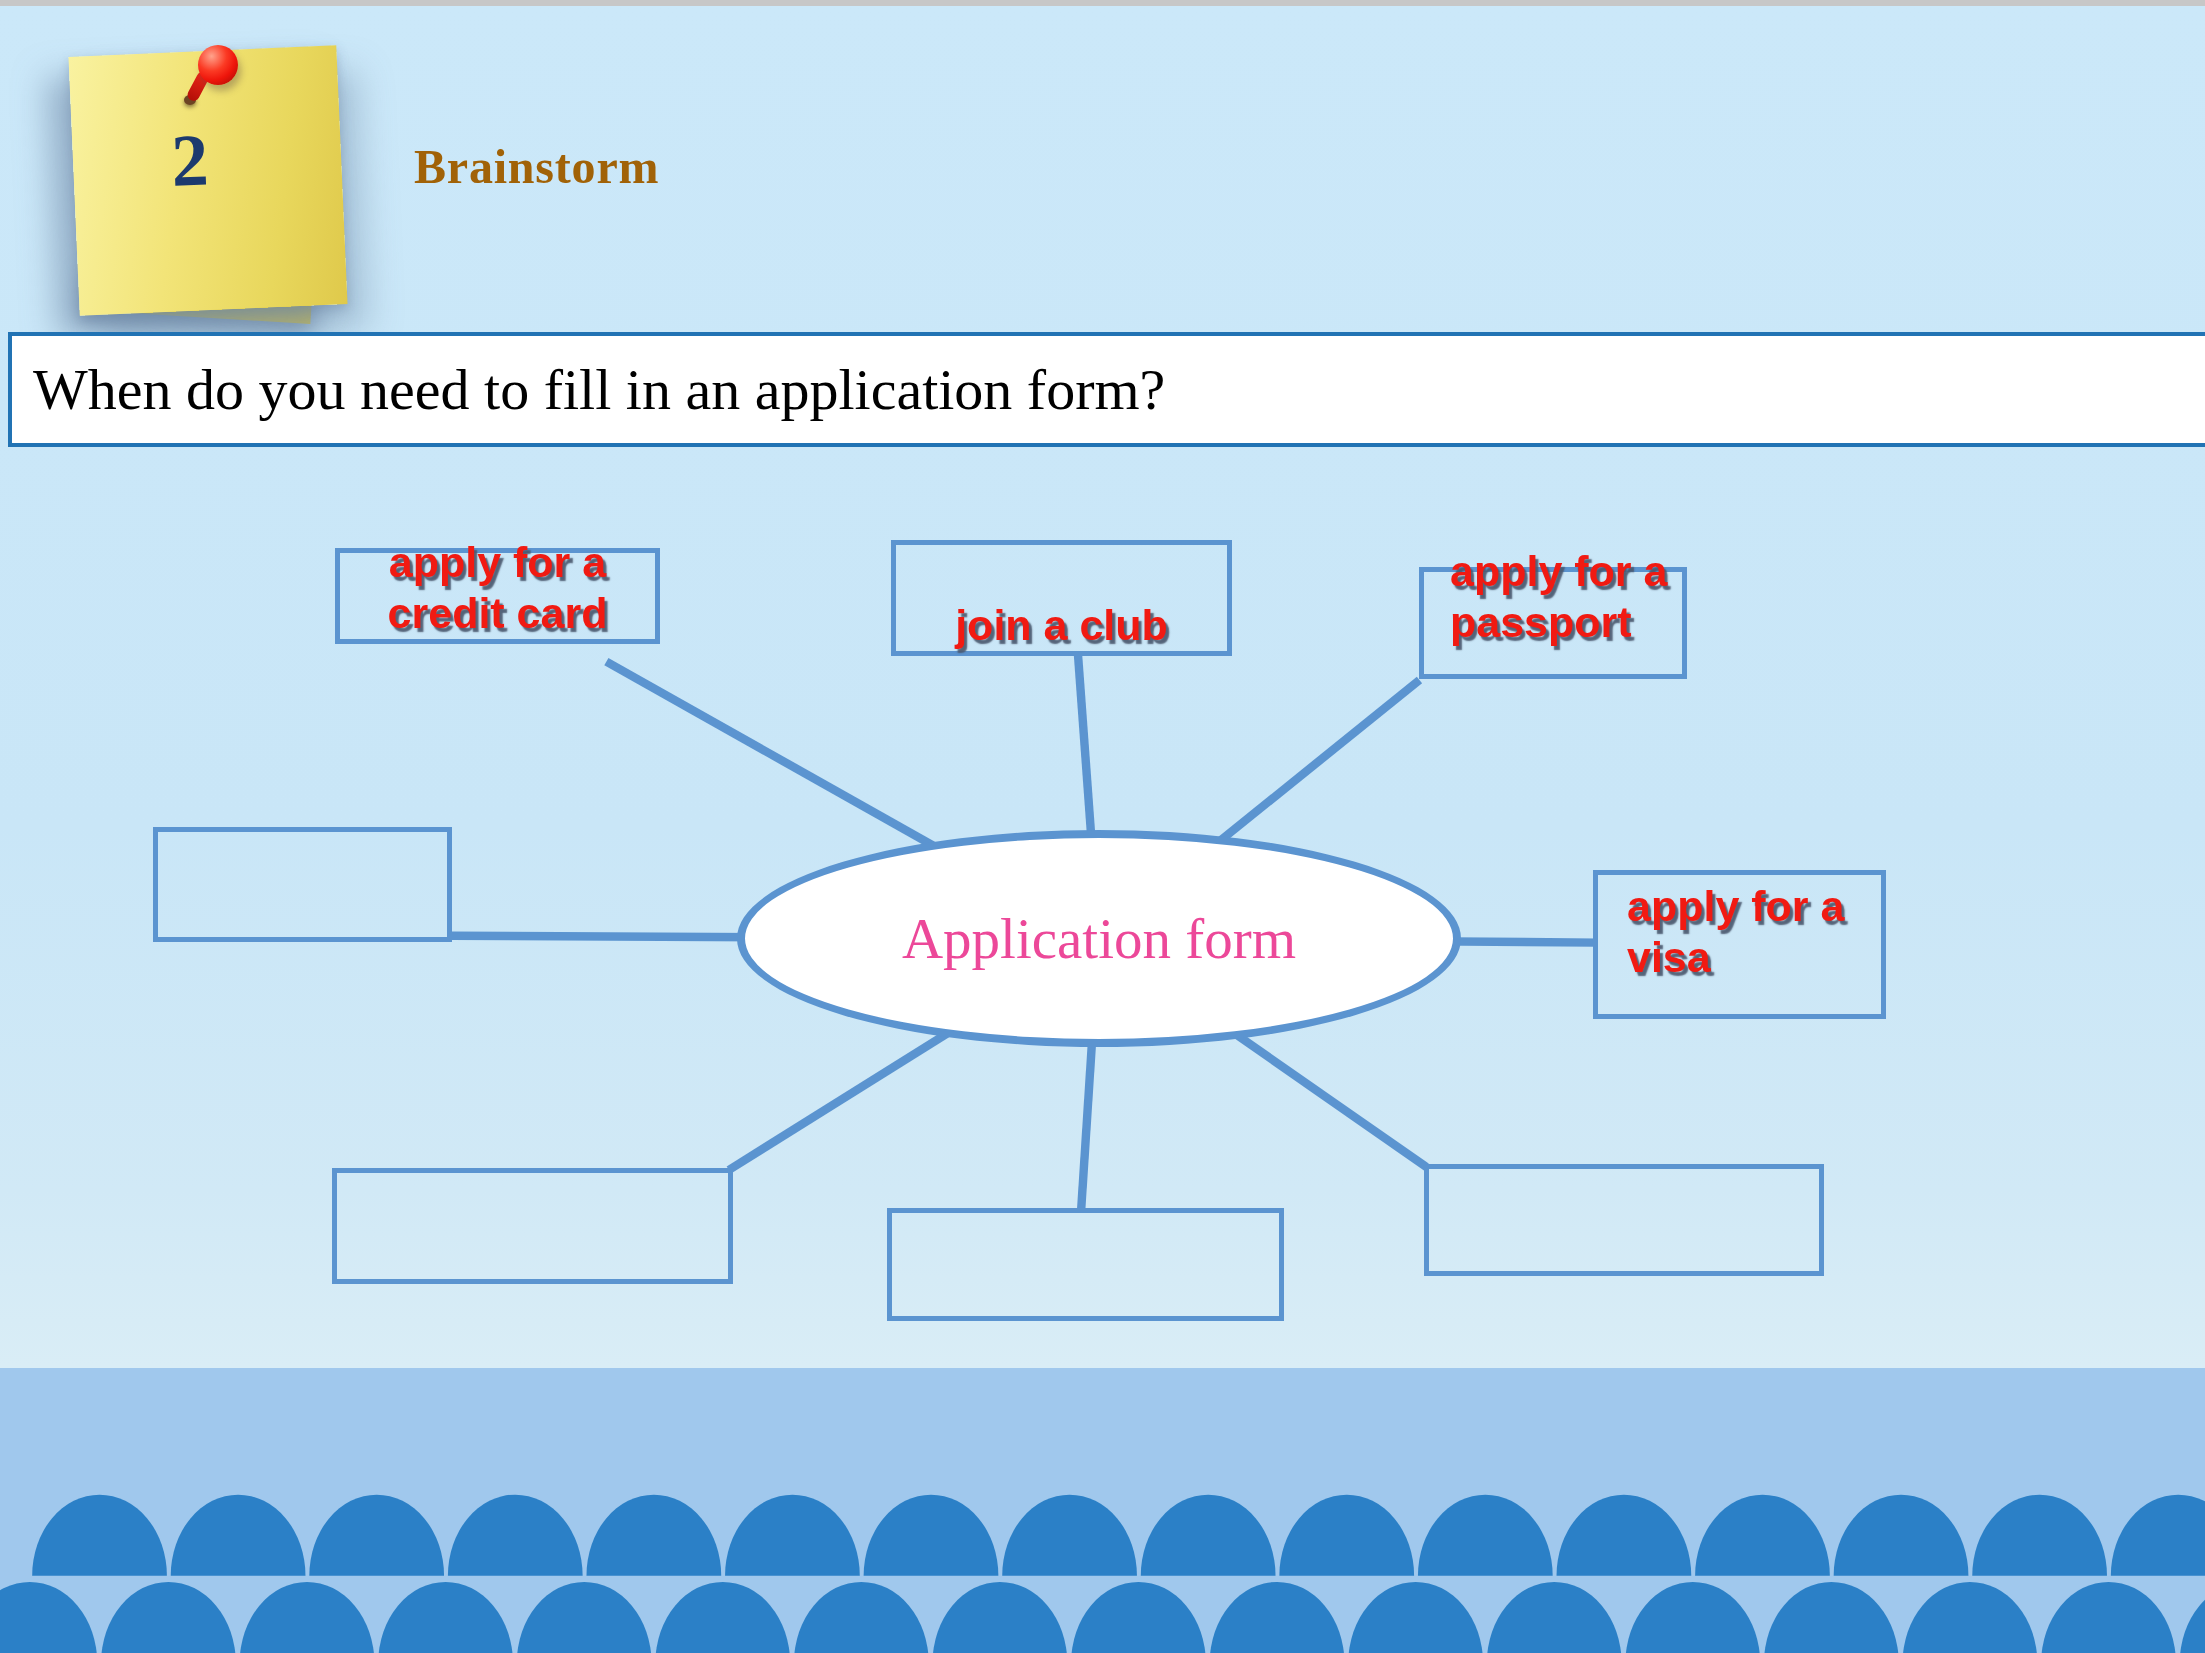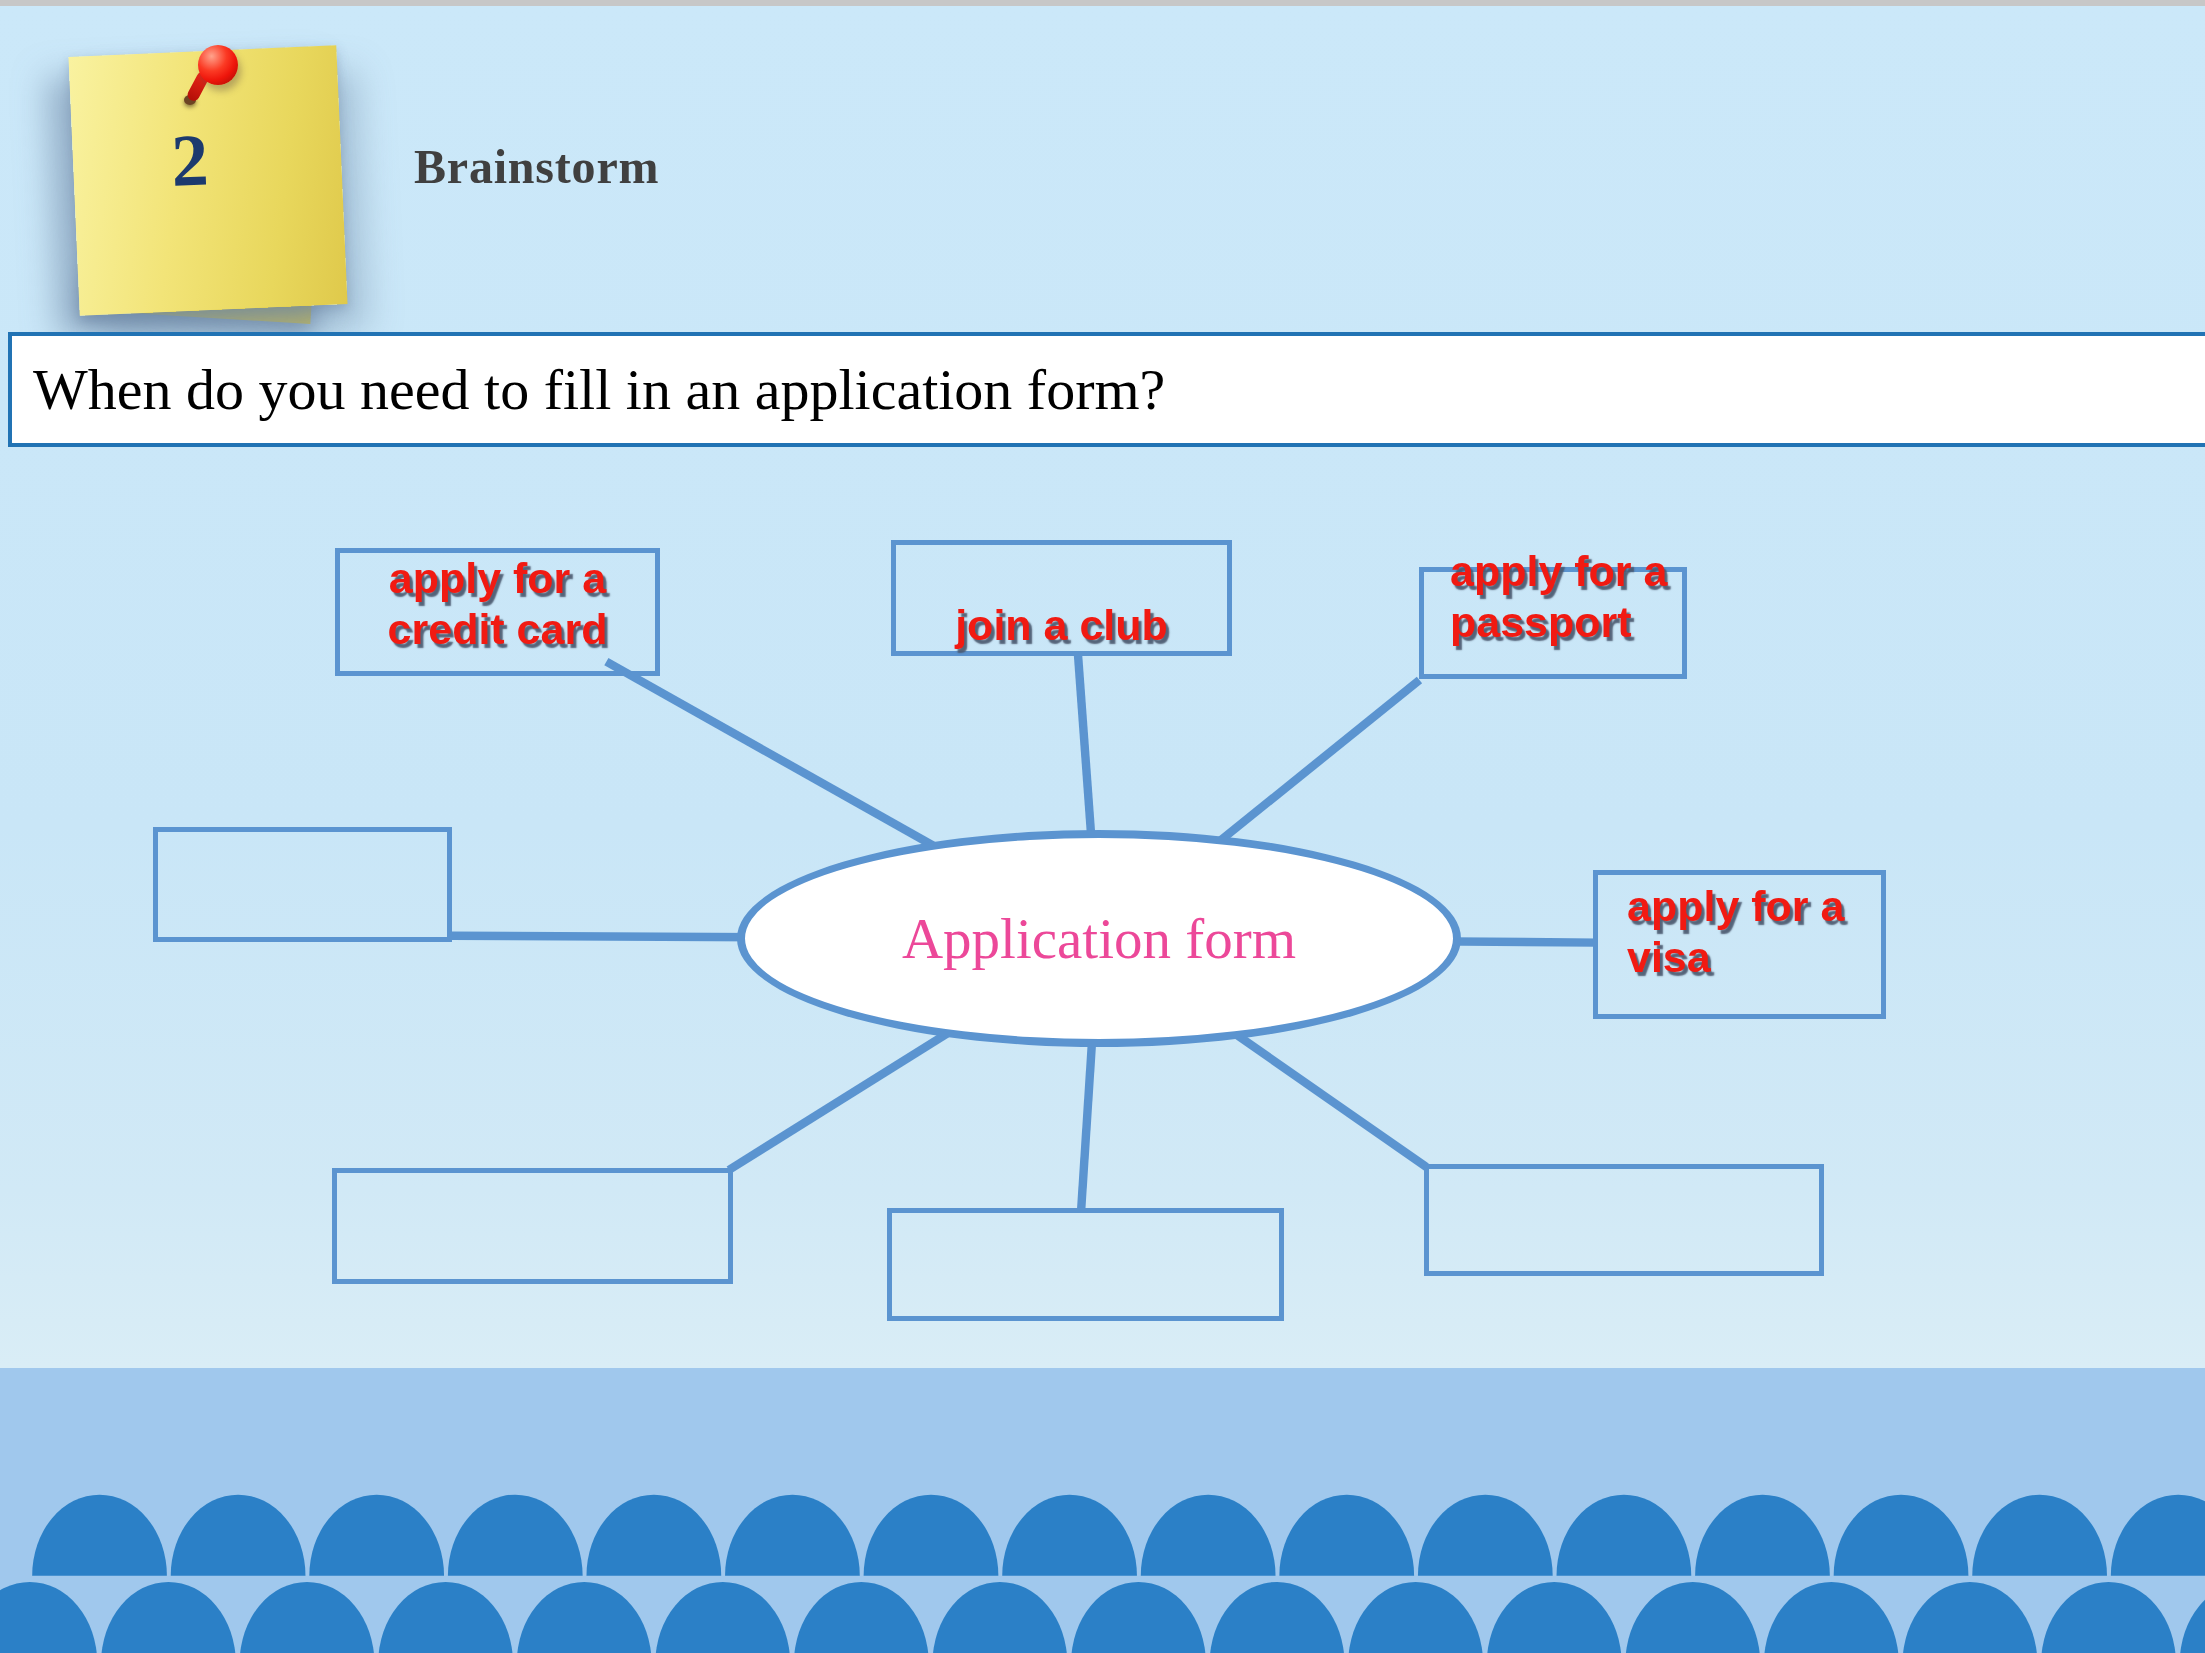--- a/index.html
+++ b/index.html
@@ -23,39 +23,39 @@
   .pin{position:absolute;left:156px;top:27.6px;width:40px;height:40px;border-radius:50%;
     background:radial-gradient(circle at 34% 28%,#ffa38c 0%,#fb3a24 38%,#ee150b 62%,#a50b04 95%);
     box-shadow:3.1px 6.1px 7.7px rgba(80,60,60,.35);z-index:3;}
   .pin-stem{position:absolute;left:150px;top:54px;width:12.3px;height:31px;border-radius:6.1px;
     background:linear-gradient(180deg,#f0281a,#b30f07);transform:rotate(28deg);z-index:2;}
   .pin-hole{position:absolute;left:142px;top:78px;width:12.3px;height:10px;border-radius:50%;
     background:#6d4423;box-shadow:0 2.3px 4.6px rgba(60,40,20,.6);z-index:1;}
 
   
   .slide-title{position:absolute;left:414px;top:139px;font-weight:bold;font-size:48px;
-    color:#404040;letter-spacing:0.8px;}
+    color:#a16207;letter-spacing:0.8px;}
 
   
   .banner{position:absolute;left:7.7px;top:332px;width:2205px;height:115px;background:#ffffff;
     border:4.6px solid #2173b4;border-right:none;box-sizing:border-box;
     display:flex;align-items:center;}
   .banner-text{font-size:58px;color:#000;padding-left:21.4px;white-space:nowrap;}
 
   
   .connector-svg{position:absolute;left:0;top:0;z-index:1;}
   .node-box{position:absolute;border:5.4px solid #5b94d0;box-sizing:border-box;z-index:2;background:transparent;}
   .red-label{font-family:"Liberation Sans",sans-serif;font-weight:bold;color:#f11a12;
     font-size:43px;line-height:51px;text-shadow:3.1px 3.8px 1.5px rgba(74,88,110,.92);}
   .center-ellipse{position:absolute;left:737px;top:830px;width:724px;height:217px;
     background:#ffffff;border:8.4px solid #5b94d0;border-radius:50%;box-sizing:border-box;
     display:flex;align-items:center;justify-content:center;z-index:3;}
   .center-label{font-size:57px;color:#ec4899;}
 
-  .box-credit{left:335px;top:548px;width:325px;height:128px;display:flex;align-items:flex-start;justify-content:center;text-align:center;}
+  .box-credit{left:335px;top:548px;width:325px;height:96px;display:flex;align-items:flex-end;justify-content:center;text-align:center;}
   .box-join{left:891px;top:540px;width:341px;height:116px;display:flex;align-items:flex-end;justify-content:center;text-align:center;}
   .box-passport{left:1419px;top:567px;width:268px;height:112px;}
   .passport-label{position:absolute;left:26px;top:-26px;width:253px;}
   .box-left-empty{left:153px;top:827px;width:299px;height:115px;}
   .box-visa{left:1593px;top:870px;width:293px;height:149px;}
   .visa-label{position:absolute;left:29px;top:6.1px;width:230px;}
   .box-bl-empty{left:332px;top:1168px;width:401px;height:116px;}
   .box-bm-empty{left:887px;top:1208px;width:397px;height:113px;}
   .box-br-empty{left:1424px;top:1164px;width:400px;height:112px;}
 

